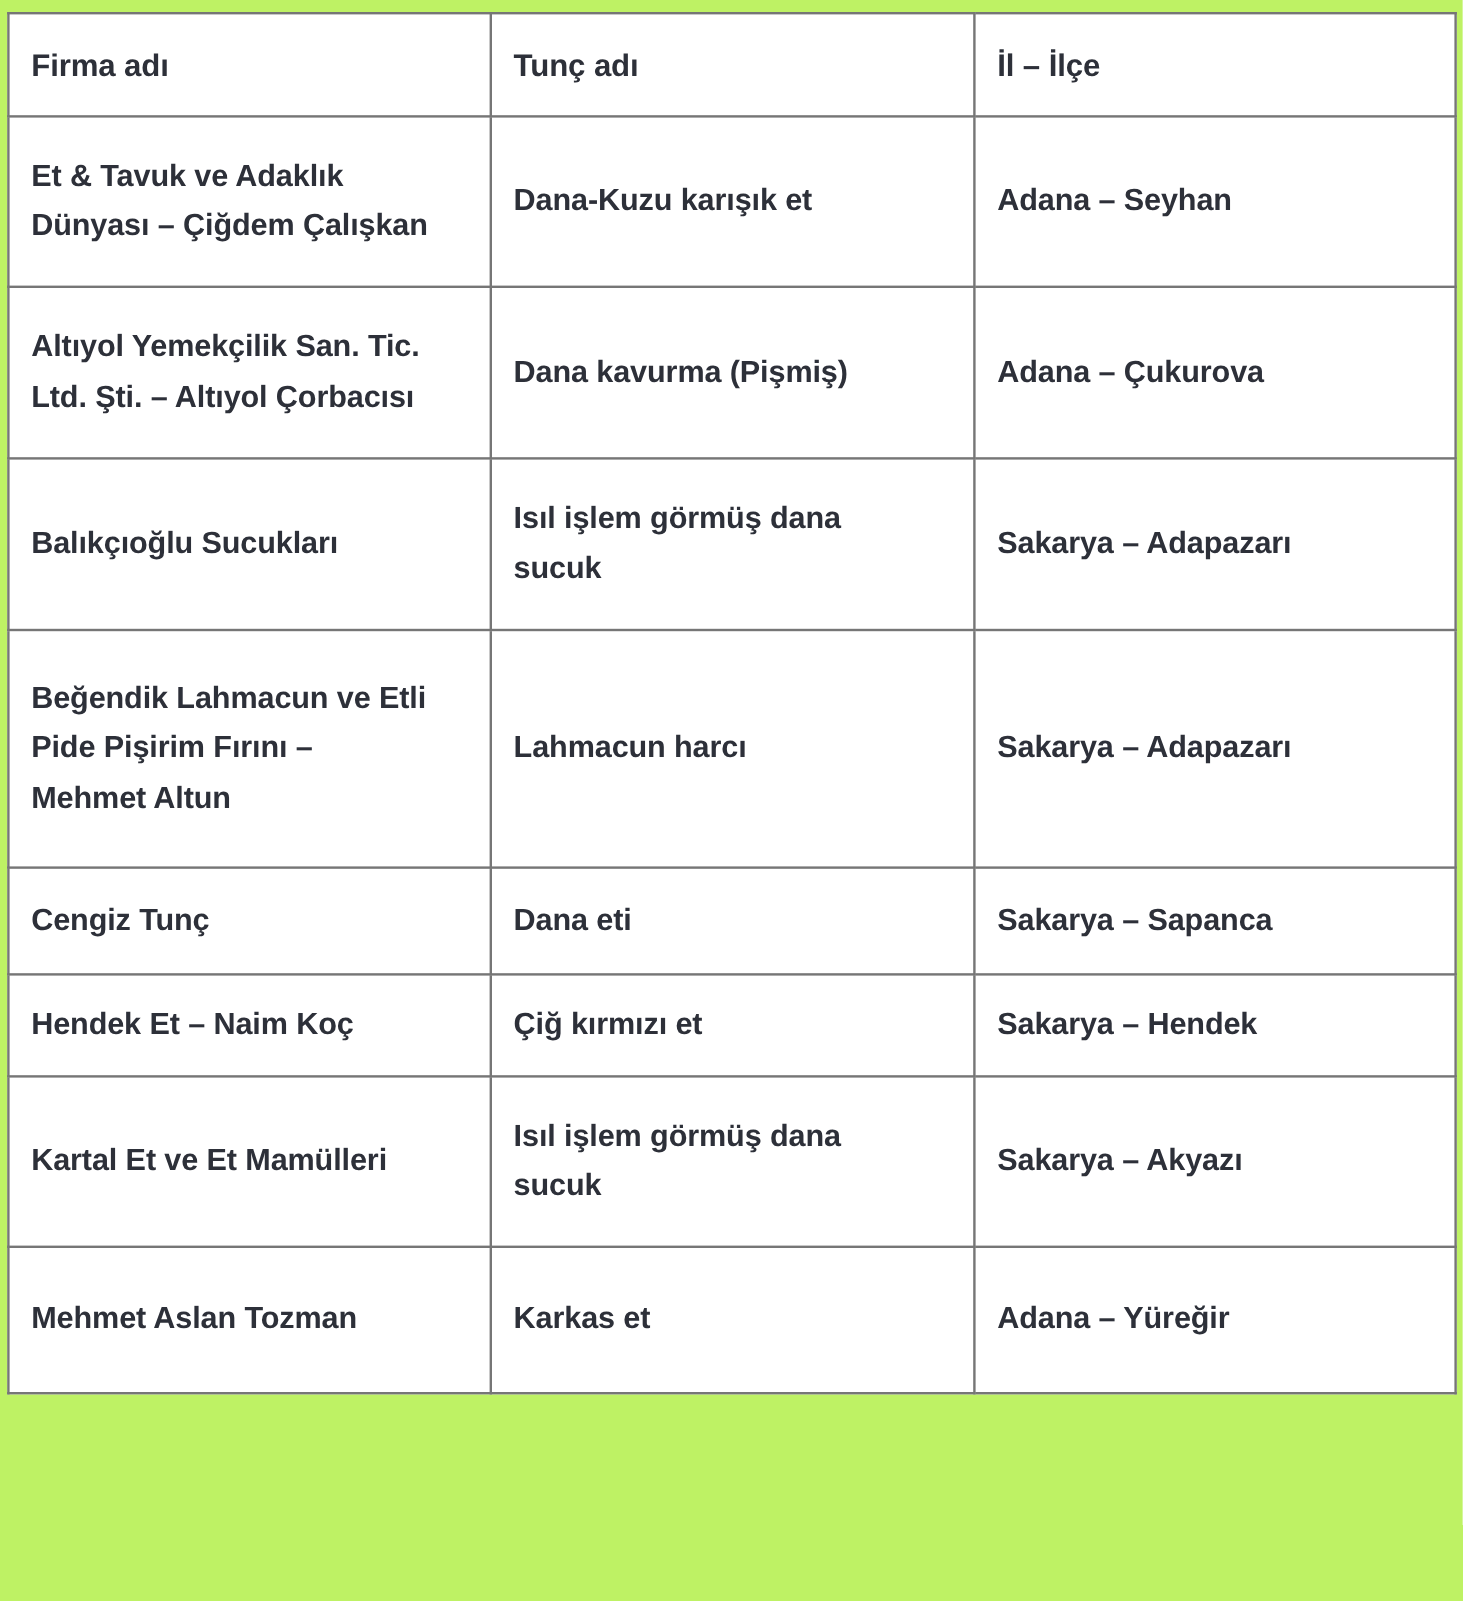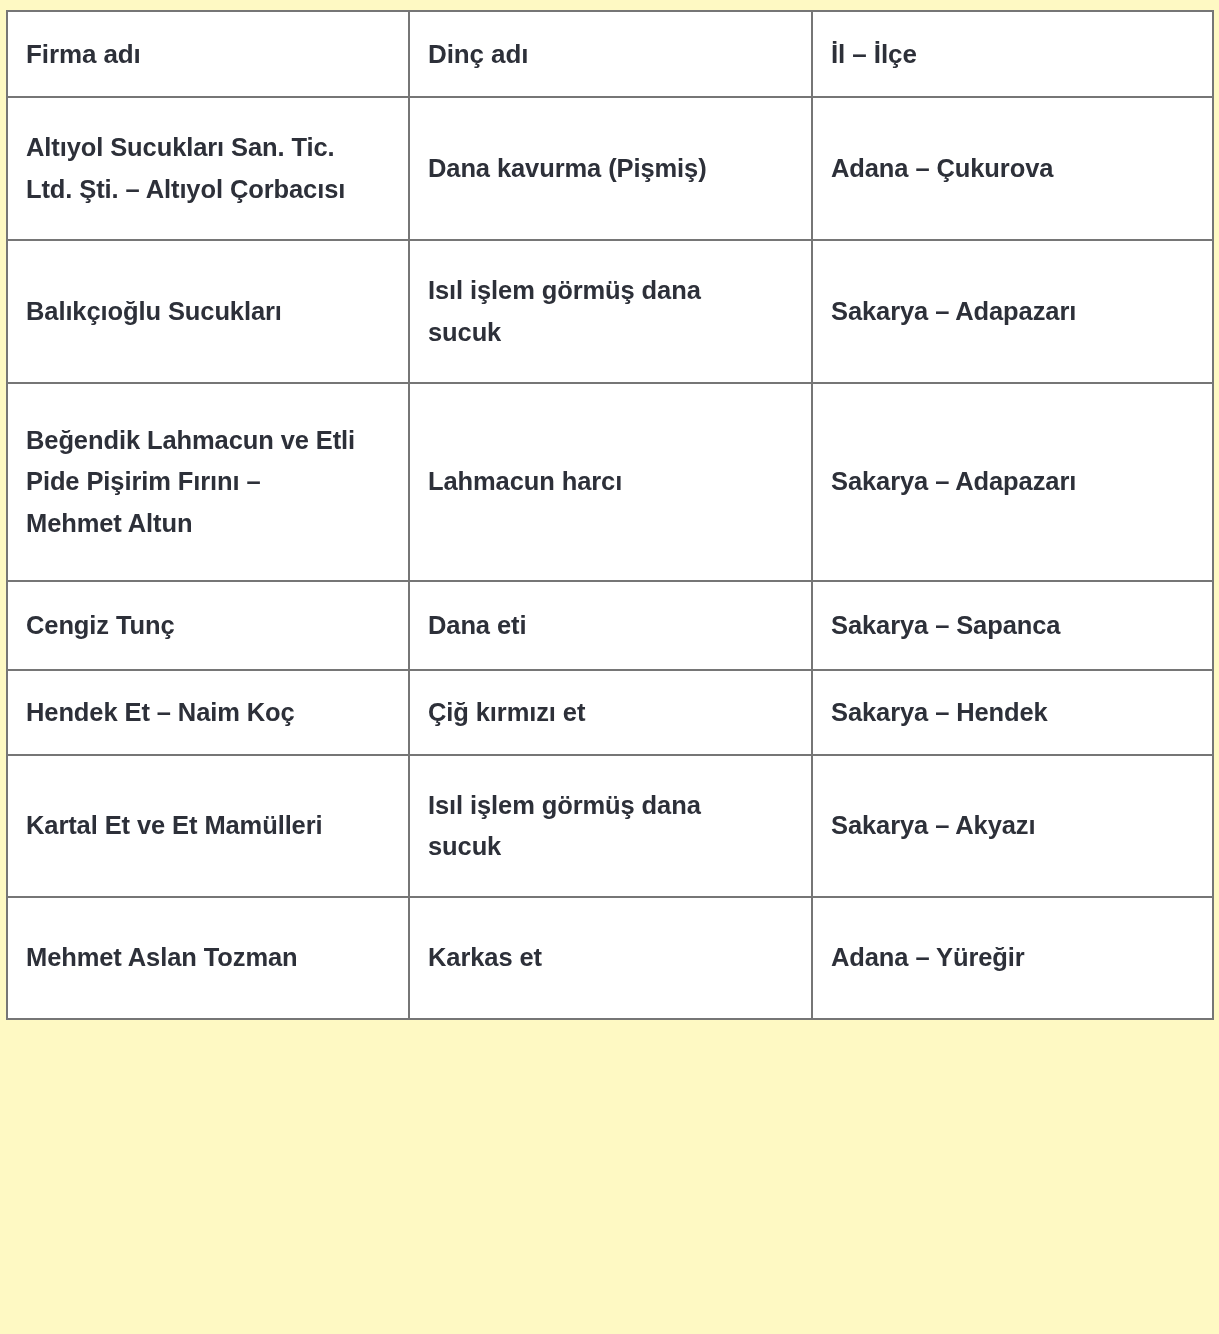--- a/index.html
+++ b/index.html
@@ -11,21 +11,21 @@
     width: 1219px;
     height: 1334px;
     overflow: hidden;
     font-family: "Liberation Sans", sans-serif;
   }
 
   .sheet {
     position: relative;
     width: 1219px;
     height: 1334px;
-    background: #fef9c3;
+    background: #bef264;
   }
 
   table.data-table {
     position: absolute;
     left: 6px;
     top: 10px;
     width: 1206px;
     border-collapse: collapse;
     table-layout: fixed;
     background: #ffffff;
@@ -84,34 +84,46 @@
       <col class="c-firma">
       <col class="c-urun">
       <col class="c-il">
     </colgroup>
     <thead>
       <tr>
         <th>
           <span class="cell-text">Firma adı</span>
         </th>
         <th>
-          <span class="cell-text">Dinç adı</span>
+          <span class="cell-text">Tunç adı</span>
         </th>
         <th>
           <span class="cell-text">İl – İlçe</span>
         </th>
       </tr>
     </thead>
     <tbody>
 
+      <tr data-row="0">
+        <td>
+            <span class="cell-text">Et &amp; Tavuk ve Adaklık
+Dünyası – Çiğdem Çalışkan</span>
+          </td>
+        <td>
+            <span class="cell-text">Dana-Kuzu karışık et</span>
+          </td>
+        <td>
+            <span class="cell-text">Adana – Seyhan</span>
+          </td>
+      </tr>
 
 
       <tr data-row="2">
         <td>
-            <span class="cell-text">Altıyol Sucukları San. Tic.
+            <span class="cell-text">Altıyol Yemekçilik San. Tic.
 Ltd. Şti. – Altıyol Çorbacısı</span>
           </td>
         <td>
             <span class="cell-text">Dana kavurma (Pişmiş)</span>
           </td>
         <td>
             <span class="cell-text">Adana – Çukurova</span>
           </td>
       </tr>
 

